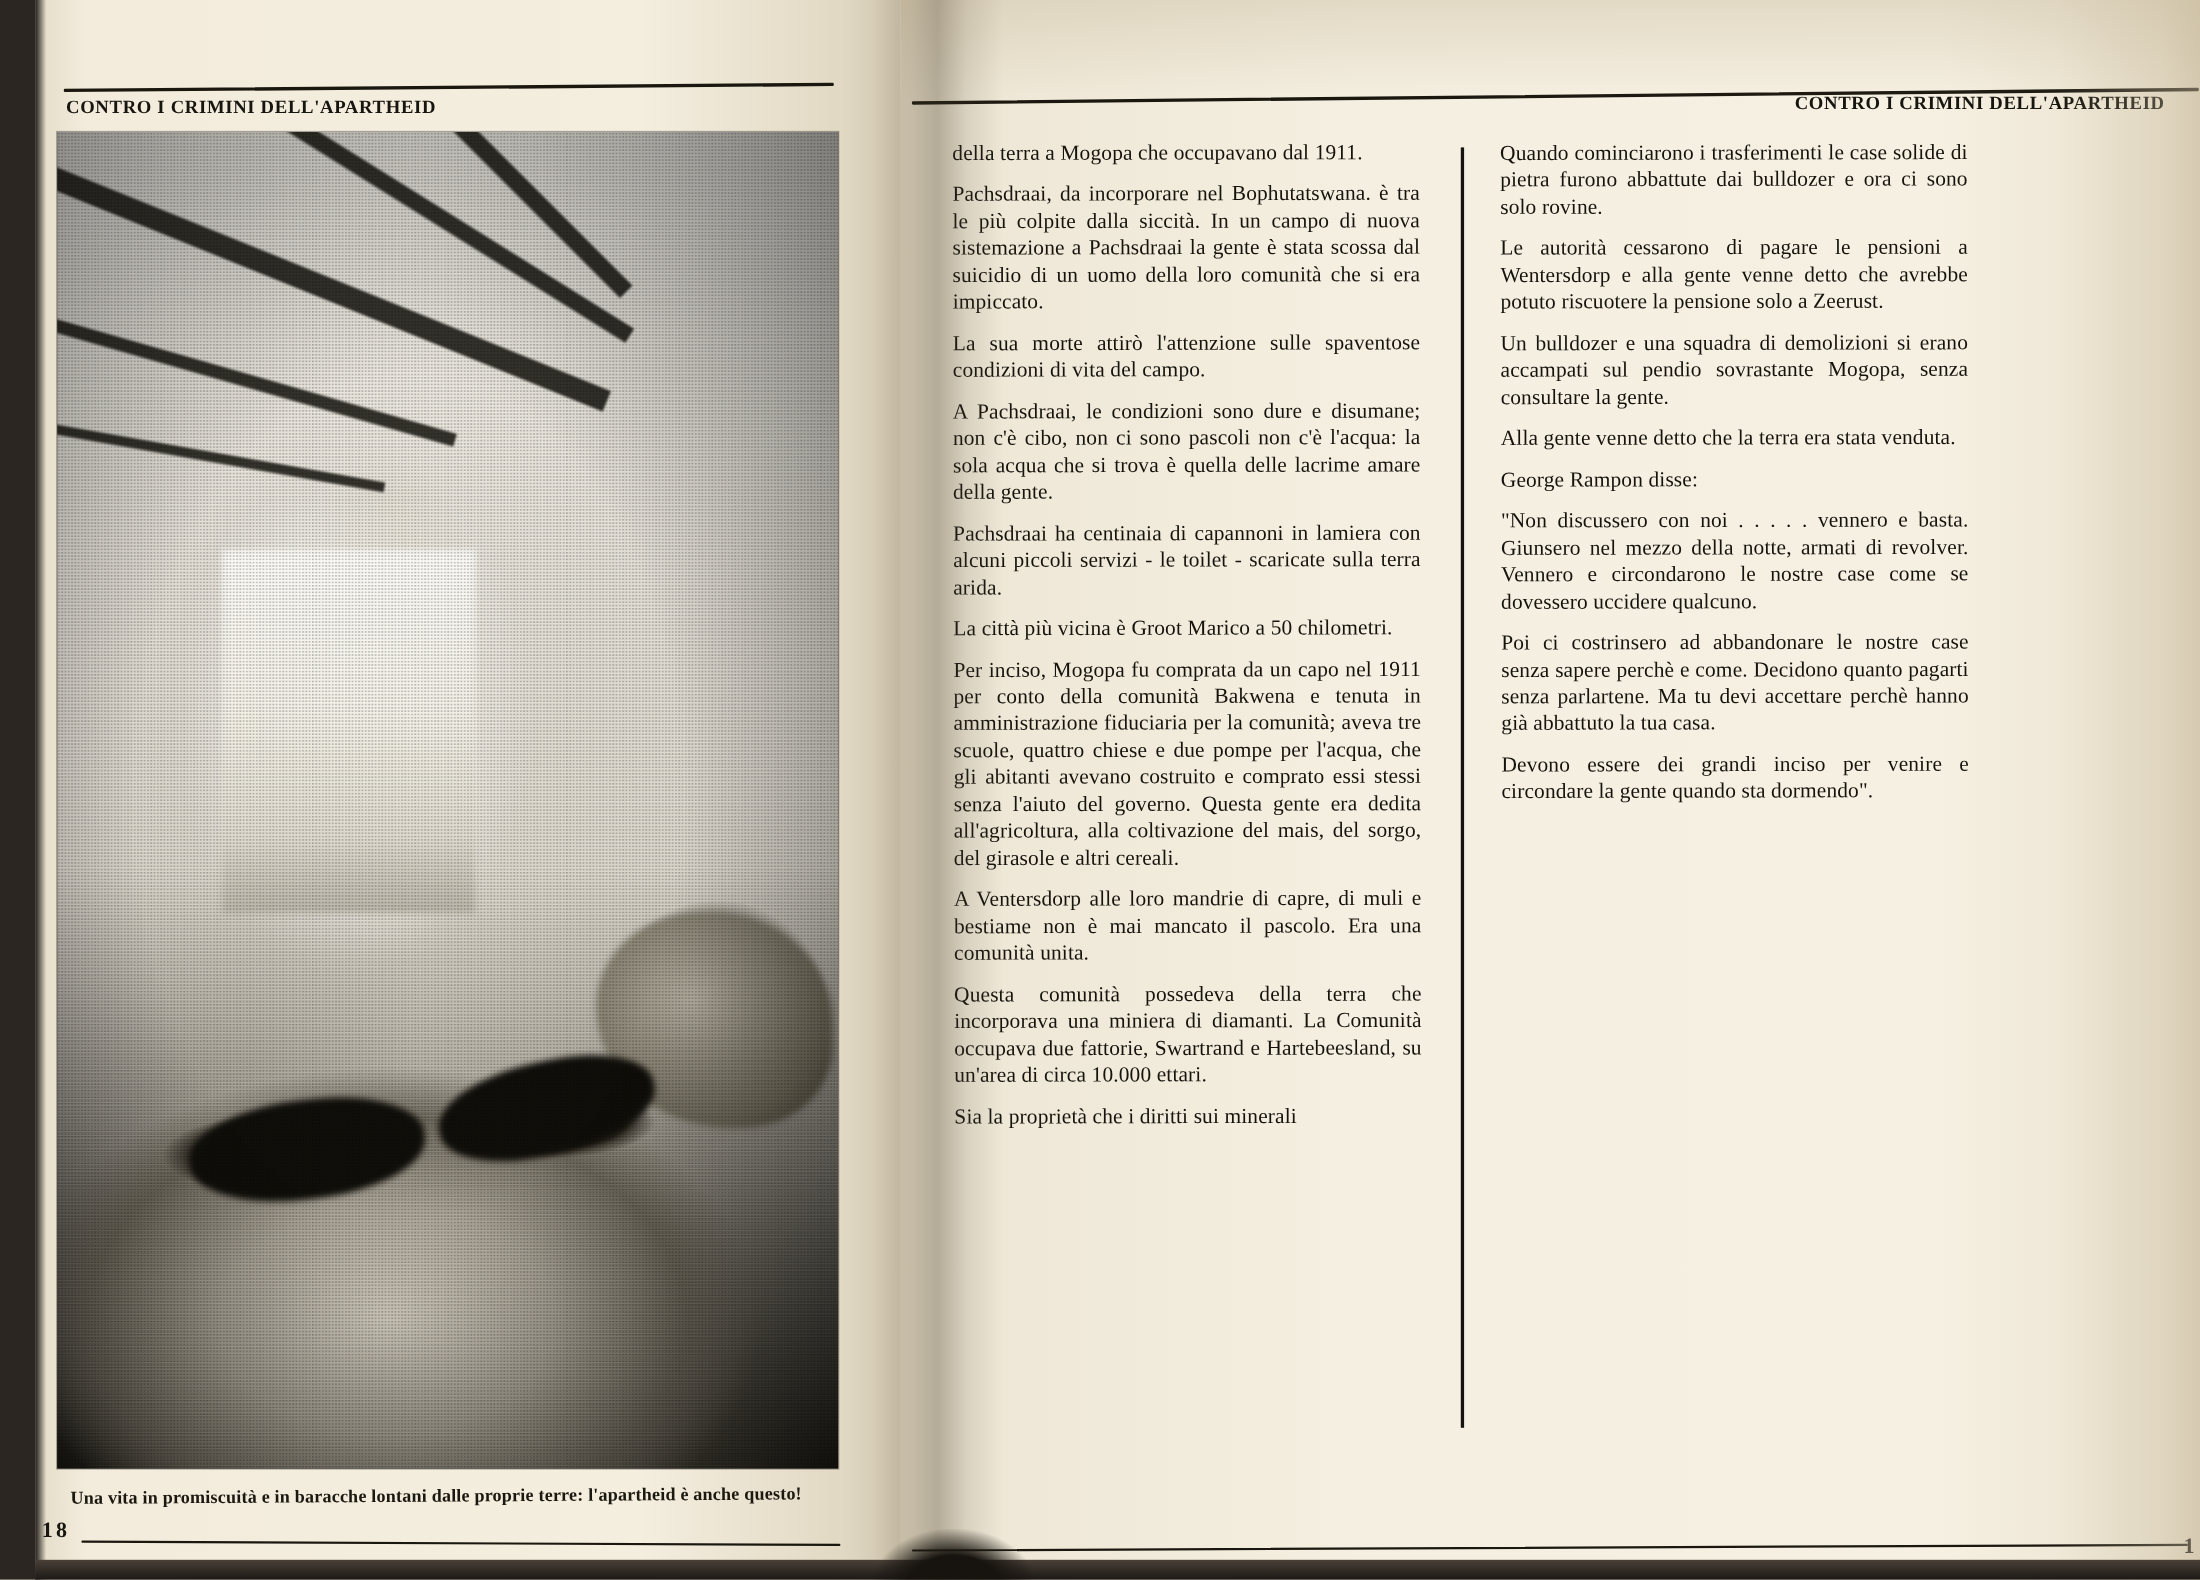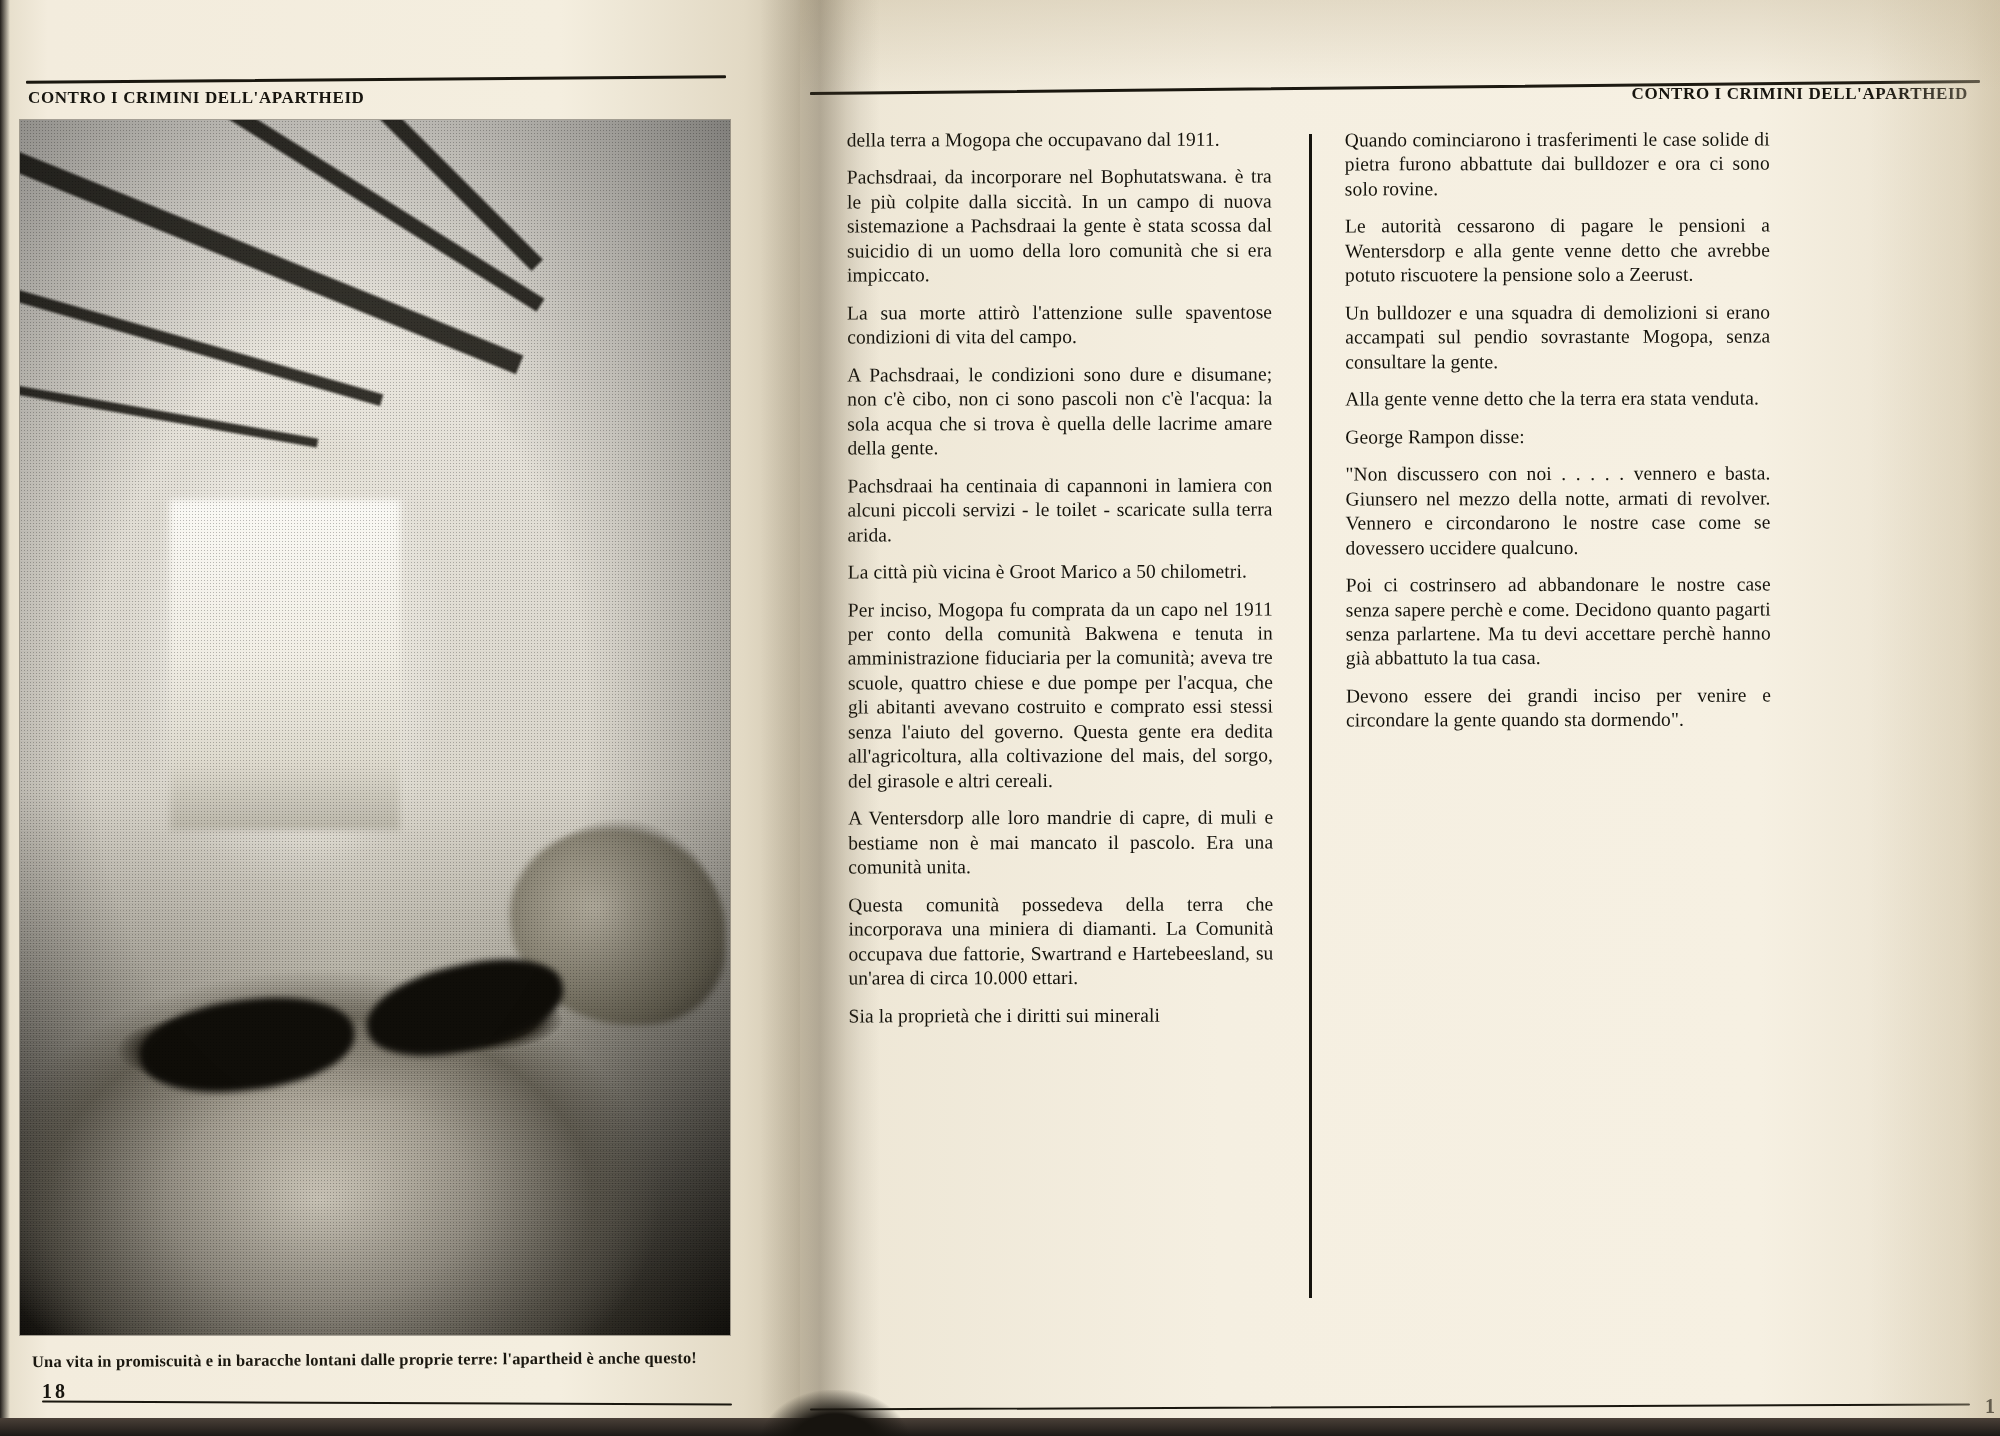--- a/index.html
+++ b/index.html
@@ -7,20 +7,21 @@
     width:2000px;height:1436px;
     background:#2b2622;
     font-family:"Liberation Serif", serif;
     overflow:hidden;
   }
 
   
   .spread{
     position:absolute;inset:0;
     display:flex;
+    margin-left:32px;
   }
 
   .page{
     position:relative;
     height:100%;
     background:#efe8d8;
     overflow:hidden;
   }
   .page-left{width:800px;}
   .page-right{width:1200px;}
@@ -99,21 +100,21 @@
     transform:rotate(-0.25deg);}
 
   .folio{
     position:absolute;
     font-family:"Liberation Serif", serif;
     font-weight:bold;
     font-size:20px;
     color:#17150f;
     letter-spacing:3px;
   }
-  .folio-left{left:6px;bottom:33px;padding-left:36px;}
+  .folio-left{left:6px;bottom:33px;}
   .folio-right{right:2px;bottom:18px;}
 
   
   .photo-wrap{
     position:absolute;
     left:20px;top:120px;
     width:710px;height:1215px;
     overflow:hidden;
     background:#2f2f2f;
     box-shadow:0 0 0 1px rgba(20,18,14,.35);

